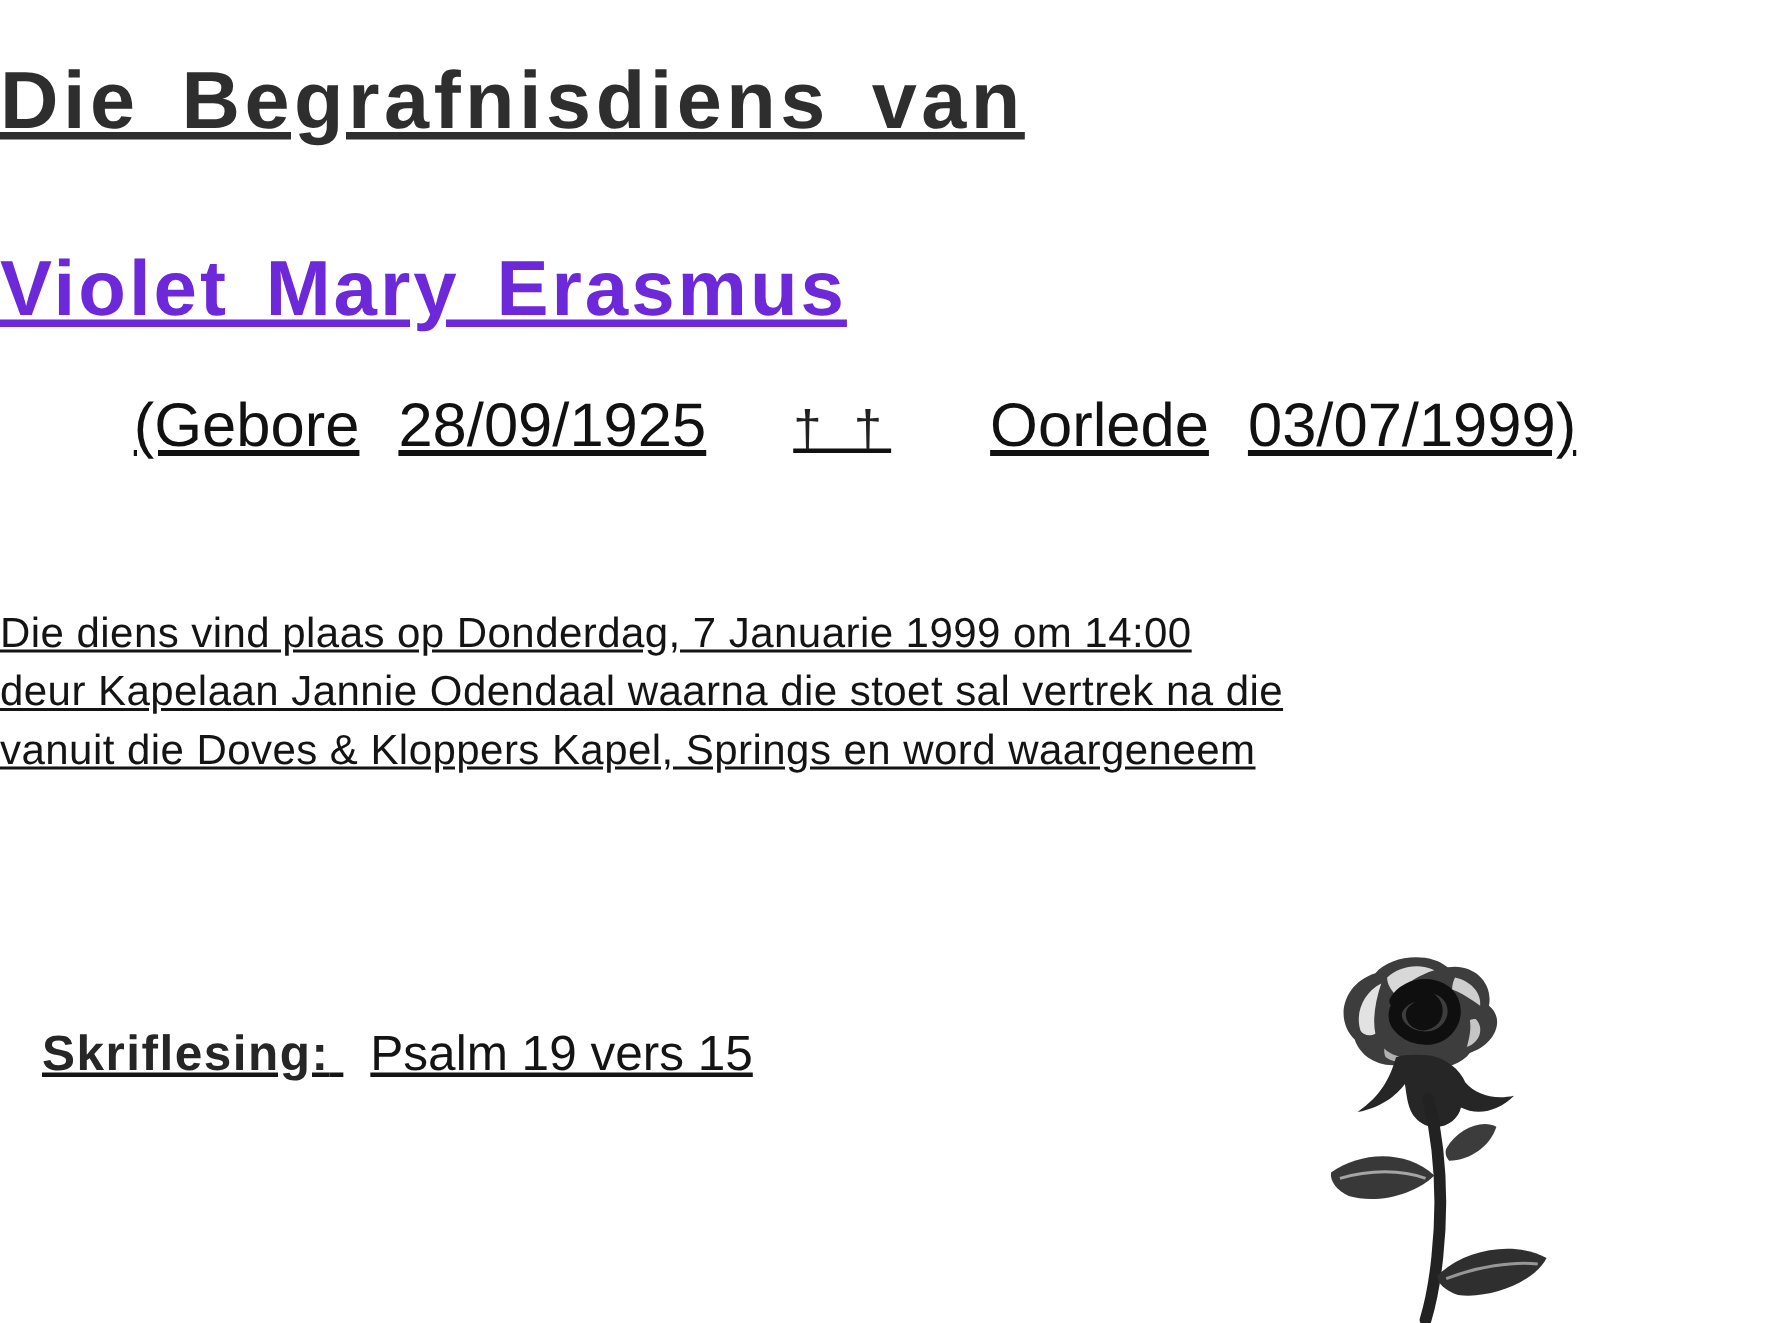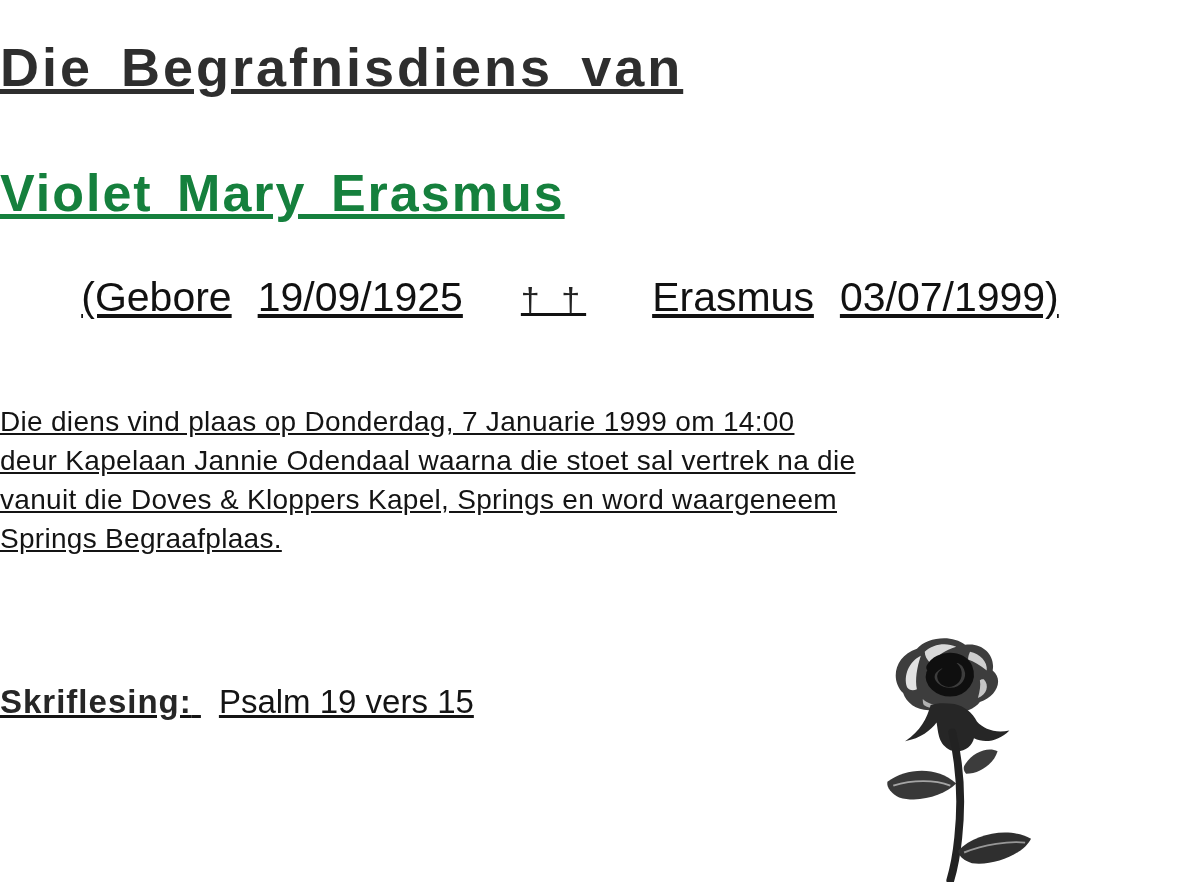--- a/index.html
+++ b/index.html
@@ -30,24 +30,24 @@
     letter-spacing: 3px;
     word-spacing: 10px;
     color: #2e2e2e;
   }
   .doc-name {
     top: 163px;
     font-size: 52px;
     font-weight: 700;
     letter-spacing: 2px;
     word-spacing: 8px;
-    color: #15803d;
+    color: #6d28d9;
   }
   .dates-line {
-    top: 274px;
+    top: 260px;
     font-size: 41px;
     font-weight: 400;
     color: #111111;
     display: flex;
     justify-content: center;
     align-items: baseline;
   }
   .dates-line .gap-sm { display:inline-block; width: 26px; }
   .dates-line .gap-lg { display:inline-block; width: 58px; }
   .dates-line .gap-xl { display:inline-block; width: 66px; }
@@ -60,20 +60,21 @@
     top: 402px;
     font-size: 28px;
     line-height: 39px;
     color: #141414;
     letter-spacing: 0.3px;
   }
   .scripture-line {
     top: 683px;
     font-size: 33px;
     color: #141414;
+    padding-left: 28px;
   }
   .scripture-label {
     font-weight: 700;
     letter-spacing: 1px;
     color: #262626;
   }
   .scripture-value {
     font-weight: 400;
     margin-left: 18px;
   }
@@ -91,34 +92,33 @@
 
 <div id="page">
 
   <div class="centerband doc-title">Die Begrafnisdiens van</div>
 
   <div class="centerband doc-name">Violet Mary Erasmus</div>
 
   <div class="centerband dates-line">
     <span>(Gebore</span>
     <span class="gap-sm"></span>
-    <span>19/09/1925</span>
+    <span>28/09/1925</span>
     <span class="gap-lg"></span>
     <span class="dagger-symbol">† †</span>
     <span class="gap-xl"></span>
-    <span>Erasmus</span>
+    <span>Oorlede</span>
     <span class="gap-sm"></span>
     <span>03/07/1999)</span>
   </div>
 
   <div class="centerband service-paragraph">
     <div>Die diens vind plaas op Donderdag, 7 Januarie 1999 om 14:00</div>
     <div>deur Kapelaan Jannie Odendaal waarna die stoet sal vertrek na die</div>
     <div>vanuit die Doves &amp; Kloppers Kapel, Springs en word waargeneem</div>
-    <div>Springs Begraafplaas.</div>
   </div>
 
   <div class="centerband scripture-line">
     <span class="scripture-label">Skriflesing:</span>
     <span class="scripture-value">Psalm 19 vers 15</span>
   </div>
 
   <div class="rose-wrap">
     <svg viewBox="0 0 200 250" xmlns="http://www.w3.org/2000/svg">
 

